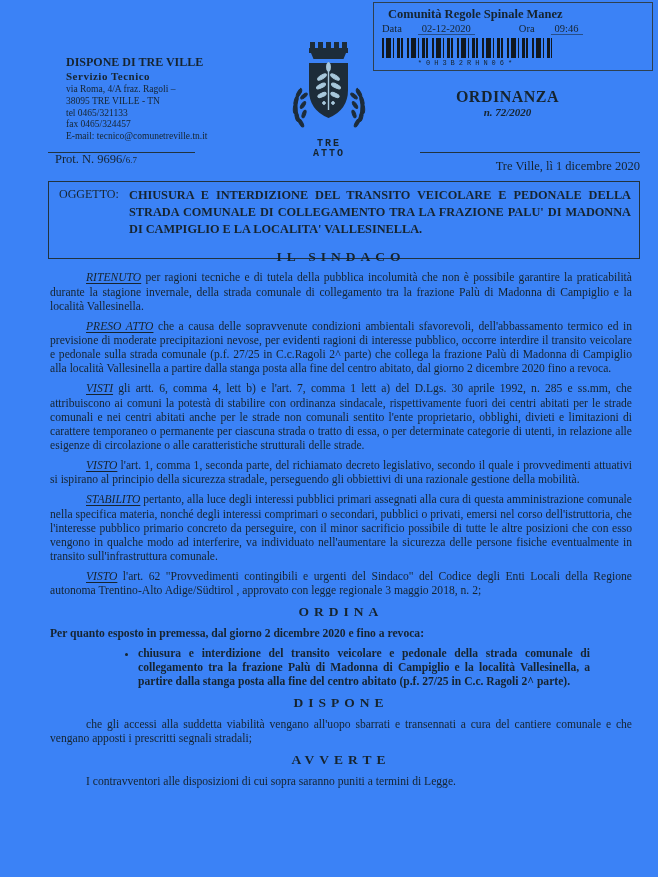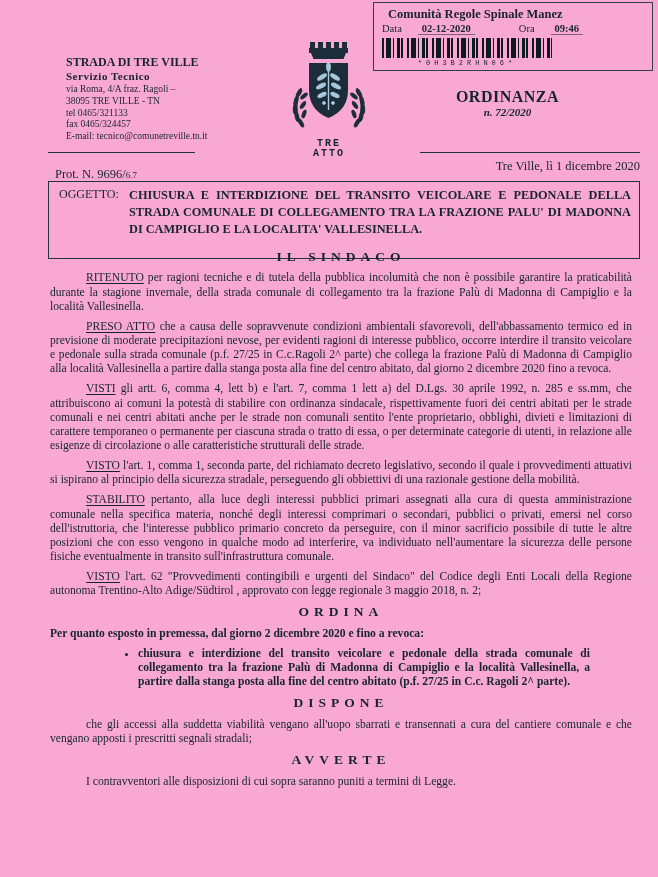--- a/index.html
+++ b/index.html
@@ -1,30 +1,30 @@
 <!DOCTYPE html>
 <html><head>
 <meta charset="utf-8">
 <style>
   html,body{margin:0;padding:0;}
   .page{
     position:relative; width:658px; height:877px; overflow:hidden;
-    background:#f9a8d4; color:#16242f;
+    background:#3b82f6; color:#16242f;
     font-family:"Liberation Serif", serif;
   }
   
   .stamp{
     position:absolute; left:373px; top:2px; width:280px; box-sizing:border-box;
     border:1px solid #2e4050; padding:4px 6px 3px 8px;
   }
   .stamp-org{font-weight:bold; font-size:12.5px; padding-left:6px;}
   .stamp-prot{font-weight:bold; font-size:11.5px; padding-left:16px;}
   .stamp-row{font-size:10.5px; margin-top:1px; display:flex; gap:14px; align-items:baseline;}
   .stamp-row .lbl{margin-right:2px;}
-  .stamp-row .val{border-bottom:1px solid rgba(22,36,47,.55); padding:0 4px;font-weight:bold;}
+  .stamp-row .val{border-bottom:1px solid rgba(22,36,47,.55); padding:0 4px;}
   .stamp-row .gap{width:16px;}
   .barcode{
     margin-top:3px; height:20px; width:170px;
     background:repeating-linear-gradient(90deg,
       #101820 0 2px, transparent 2px 4px,
       #101820 4px 9px, transparent 9px 11px,
       #101820 11px 12px, transparent 12px 15px,
       #101820 15px 18px, transparent 18px 19px,
       #101820 19px 21px, transparent 21px 25px);
   }
@@ -42,39 +42,39 @@
   .crest-name{font-weight:bold; font-size:10px; letter-spacing:2px; line-height:1.15; margin-top:-2px;font-family:Liberation Mono, monospace;}
   
   .ord-title{position:absolute; left:415px; top:88px; width:185px; text-align:center;}
   .ord-title .t1{font-weight:bold; font-size:16px; letter-spacing:.5px;}
   .ord-title .t2{font-weight:bold; font-size:11px;font-style:italic;}
   
   .rule{position:absolute; top:152px; border-top:1.5px solid #21333f;}
   .rule-left{left:48px; width:147px;}
   .rule-right{left:420px; width:220px;}
   
-  .prot-line{position:absolute; left:55px; top:167px; font-size:12.5px;}
+  .prot-line{position:absolute; left:55px; top:152px; font-size:12.5px;}
   .prot-line .small{font-size:9px;}
   .date-line{position:absolute; right:18px; top:159px; font-size:12.5px;}
   
   .subject-box{
     position:absolute; left:48px; top:181px; width:592px; box-sizing:border-box;
     border:1.5px solid #21333f; padding:5px 8px 19px 10px;
     display:flex; gap:8px;
   }
   .subject-label{font-size:12px; flex:0 0 62px;}
   .subject-text{font-weight:bold; font-size:12.3px; line-height:1.4; text-align:justify; flex:1;}
   
   .body{position:absolute; left:50px; top:244px; width:582px; font-size:11.6px; line-height:1.22;}
   .body h2{
     text-align:center; font-size:13.5px; letter-spacing:5px; font-weight:bold;
     margin:5px 0 6px 0;
   }
   .body p{margin:0 0 6px 0; text-align:justify; text-indent:36px;}
-  .body .lead{text-decoration:underline; text-underline-offset:2px;}
+  .body .lead{text-decoration:underline; text-underline-offset:2px;font-style:italic;}
   .body .bold{font-weight:bold;}
   .body p.intro{text-indent:0;}
   .body ul{margin:0 0 6px 72px; padding:0 0 0 16px; width:452px;}
   .body li{font-weight:bold; text-align:justify;}
 </style>
 </head>
 <body>
 
 <div class="page">
 
@@ -85,21 +85,21 @@
       <span class="val">02-12-2020</span>
       <span class="gap"></span>
       <span class="lbl">Ora</span>
       <span class="val">09:46</span>
     </div>
     <div class="barcode"></div>
     <div class="barcode-text">*0H3B2RHN06*</div>
   </div>
 
   <div class="letterhead">
-    <div class="lh-muni">STRADA DI TRE VILLE</div>
+    <div class="lh-muni">DISPONE DI TRE VILLE</div>
     <div class="lh-office">Servizio Tecnico</div>
     <div class="lh-small">via Roma, 4/A fraz. Ragoli –</div>
     <div class="lh-small">38095 TRE VILLE - TN</div>
     <div class="lh-small">tel 0465/321133</div>
     <div class="lh-small">fax 0465/324457</div>
     <div class="lh-small">E-mail: tecnico@comunetreville.tn.it</div>
   </div>
 
   <div class="crest">
     <svg width="104" height="100" viewBox="0 0 104 100">

